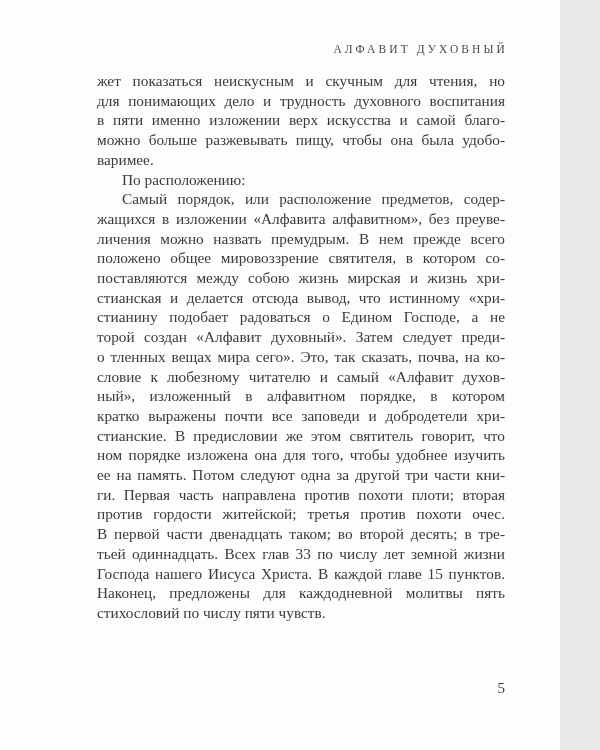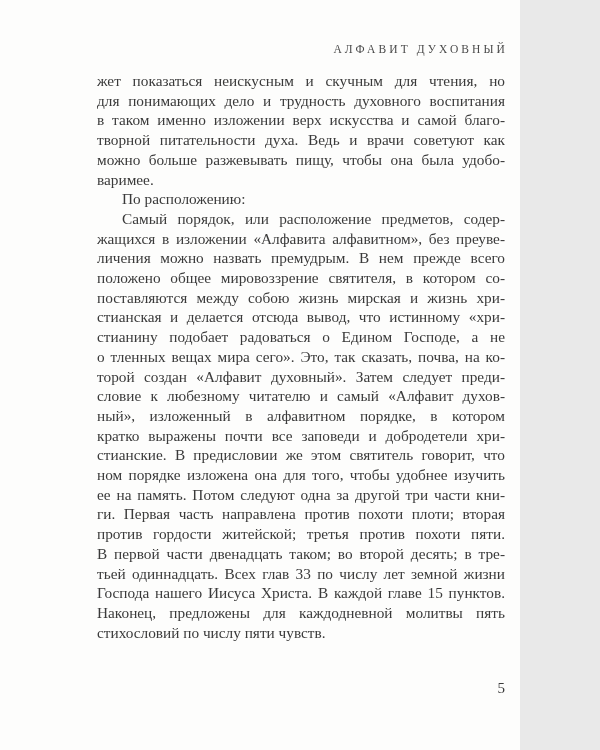--- a/index.html
+++ b/index.html
@@ -2,21 +2,21 @@
 <html><head>
 <meta charset="utf-8">
 <style>
   html, body {
     margin: 0;
     padding: 0;
     background: #e9e9e9;
   }
   .page {
     position: relative;
-    width: 520px;
+    width: 560px;
     height: 750px;
     background: #fdfdfc;
     overflow: hidden;
     font-family: "Liberation Serif", "DejaVu Serif", serif;
   }
   .running-head {
     position: absolute;
     top: 43px;
     left: 97px;
     width: 411px;
@@ -56,46 +56,45 @@
 </head>
 <body>
 
 <div class="page">
   <div class="running-head">АЛФАВИТ ДУХОВНЫЙ</div>
 
   <div class="text-block">
       <div class="paragraph">
         <div class="line just">жет показаться неискусным и скучным для чтения, но</div>
         <div class="line just">для понимающих дело и трудность духовного воспитания</div>
-        <div class="line just">в таком именно изложении верх искусства и самой благо-</div>
-        <div class="line just">творной питательности духа. Ведь и врачи советуют как</div>
+        <div class="line just">в пяти именно изложении верх искусства и самой благо-</div>
         <div class="line just">можно больше разжевывать пищу, чтобы она была удобо-</div>
         <div class="line">варимее.</div>
       </div>
       <div class="paragraph">
         <div class="line indent">По расположению:</div>
       </div>
       <div class="paragraph">
         <div class="line just indent">Самый порядок, или расположение предметов, содер-</div>
         <div class="line just">жащихся в изложении «Алфавита алфавитном», без преуве-</div>
         <div class="line just">личения можно назвать премудрым. В нем прежде всего</div>
         <div class="line just">положено общее мировоззрение святителя, в котором со-</div>
         <div class="line just">поставляются между собою жизнь мирская и жизнь хри-</div>
         <div class="line just">стианская и делается отсюда вывод, что истинному «хри-</div>
         <div class="line just">стианину подобает радоваться о Едином Господе, а не</div>
+        <div class="line just">торой создан «Алфавит духовный». Затем следует преди-</div>
         <div class="line just">о тленных вещах мира сего». Это, так сказать, почва, на ко-</div>
-        <div class="line just">торой создан «Алфавит духовный». Затем следует преди-</div>
         <div class="line just">словие к любезному читателю и самый «Алфавит духов-</div>
         <div class="line just">ный», изложенный в алфавитном порядке, в котором</div>
         <div class="line just">кратко выражены почти все заповеди и добродетели хри-</div>
         <div class="line just">стианские. В предисловии же этом святитель говорит, что</div>
         <div class="line just">ном порядке изложена она для того, чтобы удобнее изучить</div>
         <div class="line just">ее на память. Потом следуют одна за другой три части кни-</div>
         <div class="line just">ги. Первая часть направлена против похоти плоти; вторая</div>
-        <div class="line just">против гордости житейской; третья против похоти пяти.</div>
+        <div class="line just">против гордости житейской; третья против похоти очес.</div>
         <div class="line just">В первой части двенадцать таком; во второй десять; в тре-</div>
         <div class="line just">тьей одиннадцать. Всех глав 33 по числу лет земной жизни</div>
         <div class="line just">Господа нашего Иисуса Христа. В каждой главе 15 пунктов.</div>
         <div class="line just">Наконец, предложены для каждодневной молитвы пять</div>
         <div class="line">стихословий по числу пяти чувств.</div>
       </div>
     </div>
 
   <div class="page-number">5</div>
 </div>

